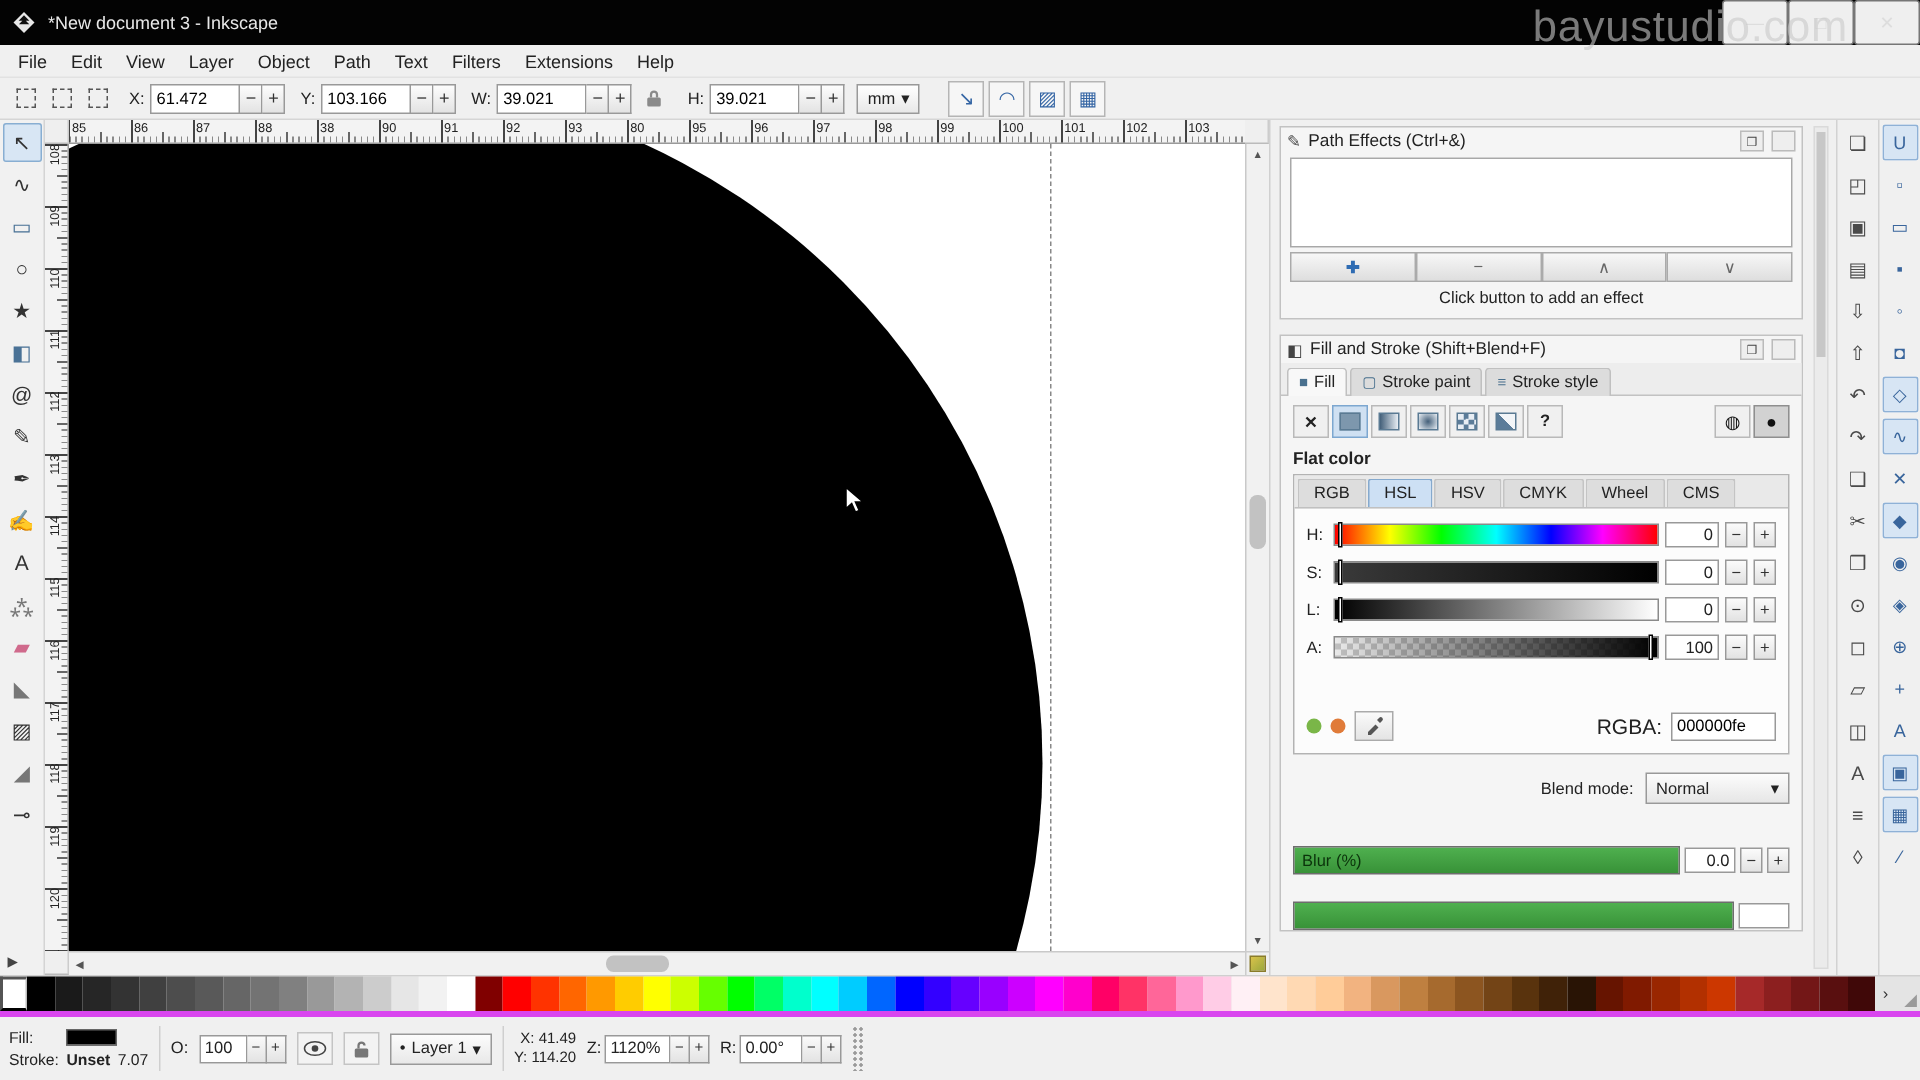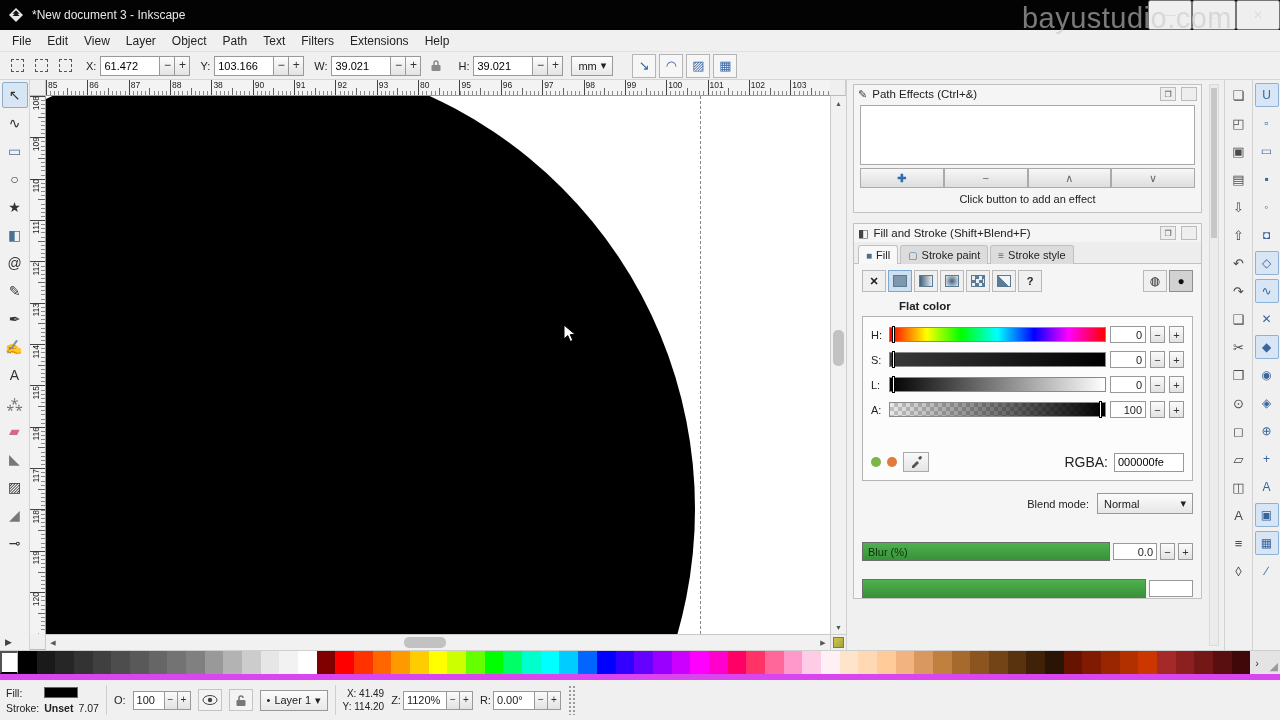--- a/index.html
+++ b/index.html
@@ -108,21 +108,21 @@
   .pt-flat .pt-chip { background:#7d97ad; border:1px solid #5a7astyle; border:1px solid #5a7a93; }
   .pt-linear .pt-chip { background:linear-gradient(90deg,#44607a,#e7edf3); border:1px solid #5a7a93; }
   .pt-radial .pt-chip { background:radial-gradient(circle,#44607a,#e7edf3); border:1px solid #5a7a93; }
   .pt-pattern .pt-chip { background:conic-gradient(#5b7c99 25%,#e8eef4 0 50%,#5b7c99 0 75%,#e8eef4 0); background-size:7px 7px; border:1px solid #5a7a93; }
   .pt-swatch .pt-chip { background:linear-gradient(45deg,#5b7c99 50%,#f2f5f8 50%); border:1px solid #5a7a93; }
   .pt-none .pt-chip, .pt-unknown .pt-chip { font-weight:bold; color:#222; }
   .fill-rules { margin-left:auto; display:flex; gap:2px; }
   .fr-btn { width:24px; height:22px; border:1px solid #b9b9b9; background:#f0f0f0; font-size:12px; color:#111; display:flex; align-items:center; justify-content:center; }
   .fr-btn.active { background:#d2d2d2; border-color:#8f8f8f; }
 
-  .flat-label { font-weight:bold; font-size:11.5px; padding:6px 8px 4px;margin-left:37px; }
+  .flat-label { font-weight:bold; font-size:11.5px; padding:6px 8px 4px; }
 
   .color-frame { margin:0 8px; border:1px solid #b3b3b3; background:#fcfcfc; }
   .mode-tabs { display:flex; background:#e9e9e9; border-bottom:1px solid #c0c0c0; padding:2px 2px 0; gap:1px; }
   .mode-tab { padding:3px 10px; font-size:11px; border:1px solid #c4c4c4; border-bottom:none; background:#ddd; border-radius:2px 2px 0 0; }
   .mode-tab.active { background:#cde0f4; border-color:#85a9cd; }
   .sliders { padding:9px 8px 34px; display:flex; flex-direction:column; gap:8px; }
   .srow { display:flex; align-items:center; gap:4px; }
   .slabel { width:14px; font-size:11px; }
   .sbar { flex:1; height:15px; border:1px solid #8a8a8a; position:relative; }
   .h-bar { background:linear-gradient(90deg,#f00 0%,#ff0 17%,#0f0 33%,#0ff 50%,#00f 67%,#f0f 83%,#f00 100%); }
@@ -138,38 +138,38 @@
   .dropper-btn { width:26px; height:20px; border:1px solid #aaa; background:linear-gradient(#fafafa,#e4e4e4); display:flex; align-items:center; justify-content:center; }
   .rgba-label { margin-left:auto; font-size:14px; }
   .rgba-row input { width:70px; height:19px; border:1px solid #999; font:11px "Liberation Sans","DejaVu Sans",sans-serif; padding:0 3px; background:#fff; }
 
   .blend-row { display:flex; align-items:center; justify-content:flex-end; gap:8px; padding:12px 8px 2px; font-size:11px; }
   .dropdown { min-width:96px; height:21px; border:1px solid #999; background:linear-gradient(#fcfcfc,#e6e6e6); display:flex; align-items:center; justify-content:space-between; padding:0 6px; font-size:11px; }
 
   .blur-row, .opacity-row { display:flex; align-items:center; gap:3px; padding:26px 8px 0; }
   .opacity-row { padding-top:18px; }
   .green-bar { flex:1; height:19px; border:1px solid #6d6d6d; background:linear-gradient(#4fb04f,#389238); display:flex; align-items:center; padding-left:5px; font-size:11px; color:#0b330b; }
-  .blur-row .sval, .opacity-row .sval { width:44px; }
+  .blur-row .sval, .opacity-row .sval { width:34px; }
 
   
   .sidebar { width:28px; background:#f0f0f0; border-left:1px solid #d2d2d2; display:flex; flex-direction:column; align-items:center; padding-top:3px; gap:4px; overflow:hidden; }
   .sb-icon { width:24px; height:24px; flex:none; display:flex; align-items:center; justify-content:center; font-size:13px; color:#4a4a4a; border-radius:2px; background:none; border:none; }
   .snapbar .sb-icon { color:#39659c; font-size:12px; }
   .sb-icon.on { background:#d7e5f4; box-shadow:inset 0 0 0 1px #8fb1d6; }
 
   
   .palette { height:24px; display:flex; align-items:stretch; background:#e4e4e4; border-top:1px solid #cfcfcf; }
   .swatch-none { width:18px; display:flex; align-items:center; justify-content:center; color:#c00; font-weight:bold; font-size:14px; background:#fff; border-right:1px solid #bbb; }
   .palette-swatches { flex:1; display:flex; }
   .swatch { flex:1 1 0; }
   .palette-more { width:14px; display:flex; align-items:center; justify-content:center; font-size:11px; color:#333; background:none; border:none; }
   .palette-grip { width:16px; display:flex; align-items:flex-end; justify-content:flex-end; color:#9a9a9a; font-size:11px; padding:0 2px 1px 0; }
 
   
-  .statusbar { height:46px; background:#f0f0f0; border-top:6px solid #d946ef; display:flex; align-items:center; gap:7px; padding:0 6px; font-size:11px; }
+  .statusbar { height:46px; background:#f0f0f0; border-top:4px solid #d946ef; display:flex; align-items:center; gap:7px; padding:0 6px; font-size:11px; }
   .fillstroke { display:grid; grid-template-columns:auto auto auto; column-gap:5px; row-gap:3px; align-items:center; font-size:10.5px; }
   .fill-swatch { width:34px; height:11px; background:#000; border:1px solid #666; grid-column:2/4; }
   .stroke-val { font-weight:bold; }
   .vsep { width:1px; height:30px; background:#cfcfcf; }
   .sb-field { height:19px; border:1px solid #999; background:#fff; padding:0 3px; display:flex; align-items:center; }
   .mini-btn { width:13px; height:19px; border:1px solid #999; border-left:none; background:linear-gradient(#fafafa,#e3e3e3); font-size:10px; line-height:16px; text-align:center; color:#333; }
   .icon-btn { width:24px; height:22px; border:1px solid #c4c4c4; background:#f3f3f3; display:flex; align-items:center; justify-content:center; }
   .layer-combo { height:21px; border:1px solid #999; background:linear-gradient(#fcfcfc,#e8e8e8); display:flex; align-items:center; gap:4px; padding:0 6px; }
   .status-msg { flex:1; overflow:hidden; white-space:nowrap; text-overflow:ellipsis; }
   .xy-block { text-align:right; font-size:10px; line-height:13px; white-space:nowrap; }
@@ -413,20 +413,29 @@
           <span class="fill-rules">
 
           <button class="fr-btn">◍</button>
               <button class="fr-btn active">●</button>
             </span>
         </div>
 
         <div class="flat-label">Flat color</div>
 
         <div class="color-frame">
+          <div class="mode-tabs">
+
+          <span class="mode-tab">RGB</span>
+              <span class="mode-tab active">HSL</span>
+              <span class="mode-tab">HSV</span>
+              <span class="mode-tab">CMYK</span>
+              <span class="mode-tab">Wheel</span>
+              <span class="mode-tab">CMS</span>
+            </div>
           <div class="sliders">
 
           <div class="srow">
               <span class="slabel">H:</span>
               <span class="sbar h-bar">
                 <span class="smarker" style="left: 1%;"></span>
               </span>
               <span class="sval">0</span>
               <button class="sbtn">−</button>
               <button class="sbtn">+</button>

